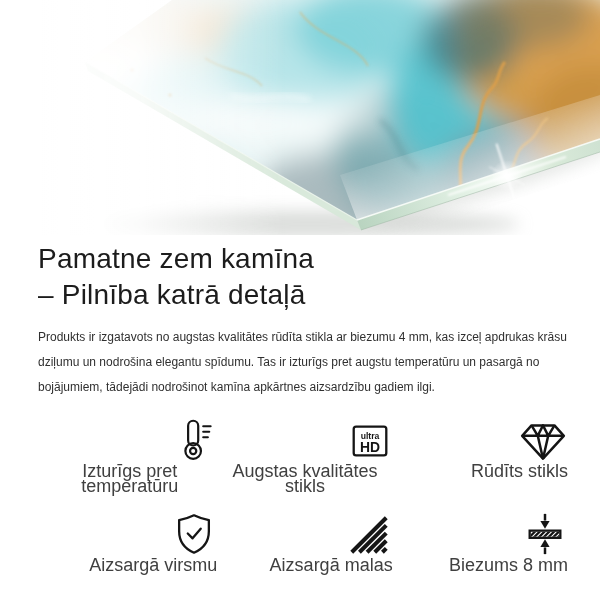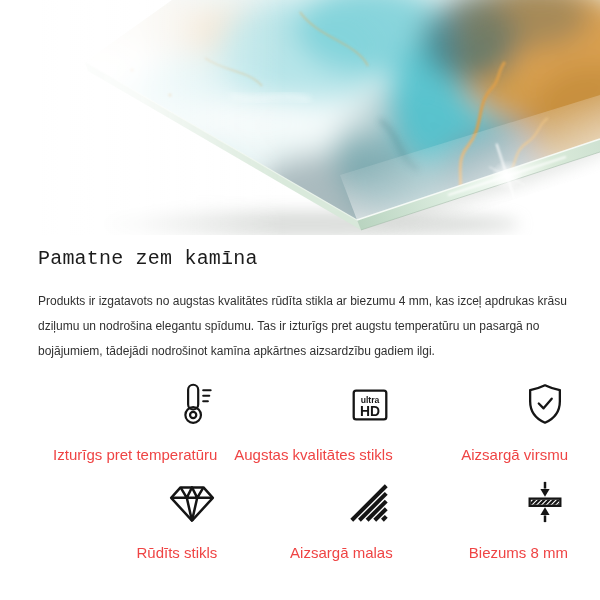--- a/index.html
+++ b/index.html
@@ -5,36 +5,36 @@
   html,body{margin:0;padding:0;}
   body{
     width:600px;height:600px;background:#ffffff;overflow:hidden;
     font-family:"Liberation Sans", sans-serif;color:#2e2e2e;
     -webkit-font-smoothing:antialiased;
   }
   .hero{position:relative;width:600px;height:235px;background:#ffffff;}
   .hero svg{display:block;}
   .content{padding:6px 28px 0 38px;}
   .heading{
-    font-family:Liberation Mono, monospace;
-    font-weight:400;font-size:20px;line-height:36px;
+    font-family:Liberation Sans, sans-serif;
+    font-weight:400;font-size:28px;line-height:36px;
     color:#1c1c1c;margin:0;letter-spacing:.2px;
   }
   .desc{
     margin-top:12px;font-size:12px;line-height:25px;
     color:#303030;max-width:546px;
   }
   .features{
     margin-top:14px;
     display:grid;grid-template-columns:repeat(3,1fr);
     row-gap:14px;padding:0 4px;
   }
   .feature{display:flex;flex-direction:column;align-items:flex-end;text-align:center;}
   .icon-box{height:50px;display:flex;align-items:flex-end;justify-content:center;}
-  .feature-label{margin-top:19px;font-size:15px;color:#ef4444;line-height:15px;}
+  .feature-label{margin-top:0;font-size:18px;color:#404040;line-height:15px;}
   .ico{stroke:#151515;fill:none;stroke-width:2.4;}
 </style>
 </head>
 <body>
 
 <div class="hero">
   <svg width="600" height="235" viewBox="0 0 600 235">
     <defs>
       <clipPath id="panelClip">
           <polygon points="85,62 172,0 600,0 600,139 357,220"></polygon>
@@ -136,20 +136,21 @@
       <circle r="2.6" fill="#ffffff"></circle>
     </g>
 
     <rect x="0" y="0" width="285" height="235" fill="url(#fadeLeft)"></rect>
   </svg>
 </div>
 
 <div class="content">
   <h1 class="heading">
     <span>Pamatne zem kamīna</span><br>
+    <span>– Pilnība katrā detaļā</span>
   </h1>
   <p class="desc">Produkts ir izgatavots no augstas kvalitātes rūdīta stikla ar biezumu 4 mm, kas izceļ apdrukas krāsu dziļumu un nodrošina elegantu spīdumu. Tas ir izturīgs pret augstu temperatūru un pasargā no bojājumiem, tādejādi nodrošinot kamīna apkārtnes aizsardzību gadiem ilgi.</p>
 
   <div class="features">
 
     <div class="feature">
       <div class="icon-box">
         <svg width="44" height="48" viewBox="0 0 48 48">
           <circle class="ico" cx="22" cy="36" r="8.5"></circle>
           <rect class="ico" x="16.5" y="3" width="11" height="27" rx="5.5" fill="#ffffff"></rect>
@@ -166,36 +167,36 @@
           <rect class="ico" x="7" y="9" width="34" height="30" rx="2.5" stroke-width="2.6"></rect>
           <text x="24" y="21.5" font-size="9" font-weight="bold" text-anchor="middle" fill="#151515" font-family="Liberation Sans, sans-serif">ultra</text>
           <text x="24" y="35.5" font-size="14.5" font-weight="bold" text-anchor="middle" fill="#151515" font-family="Liberation Sans, sans-serif">HD</text>
         </svg>
       </div>
       <div class="feature-label">Augstas kvalitātes stikls</div>
     </div>
 
     <div class="feature">
       <div class="icon-box">
+        <svg width="50" height="46" viewBox="0 0 48 44">
+          <path class="ico" stroke-width="2.2" stroke-linejoin="round" d="M13 7 H35 L44 17 L24 39 L4 17 Z"></path>
+          <path class="ico" stroke-width="2" stroke-linejoin="round" d="M4 17 H44 M13 7 L19 17 L24 7 L29 17 L35 7 M19 17 L24 39 M29 17 L24 39"></path>
+        </svg>
+      </div>
+      <div class="feature-label">Rūdīts stikls</div>
+    </div>
+
+    <div class="feature">
+      <div class="icon-box">
         <svg width="46" height="48" viewBox="0 0 48 48">
           <path class="ico" stroke-width="2.5" stroke-linejoin="round" d="M24 4.5 C29 7 34 8.5 39.5 9.5 V21 C39.5 32.5 33 39.5 24 43.5 C15 39.5 8.5 32.5 8.5 21 V9.5 C14 8.5 19 7 24 4.5 Z"></path>
           <path class="ico" stroke-width="2.6" stroke-linecap="round" stroke-linejoin="round" d="M17.5 23.5 L22.5 28.5 L31 18.5"></path>
         </svg>
       </div>
       <div class="feature-label">Aizsargā virsmu</div>
-    </div>
-
-    <div class="feature">
-      <div class="icon-box">
-        <svg width="50" height="46" viewBox="0 0 48 44">
-          <path class="ico" stroke-width="2.2" stroke-linejoin="round" d="M13 7 H35 L44 17 L24 39 L4 17 Z"></path>
-          <path class="ico" stroke-width="2" stroke-linejoin="round" d="M4 17 H44 M13 7 L19 17 L24 7 L29 17 L35 7 M19 17 L24 39 M29 17 L24 39"></path>
-        </svg>
-      </div>
-      <div class="feature-label">Rūdīts stikls</div>
     </div>
 
     <div class="feature">
       <div class="icon-box">
         <svg width="48" height="46" viewBox="0 0 48 48">
           <g stroke="#151515" stroke-width="4.2" fill="none">
             <path d="M6 42 L42 6"></path>
             <path d="M14 42 L42 14"></path>
             <path d="M22 42 L42 22"></path>
             <path d="M30 42 L42 30"></path>

